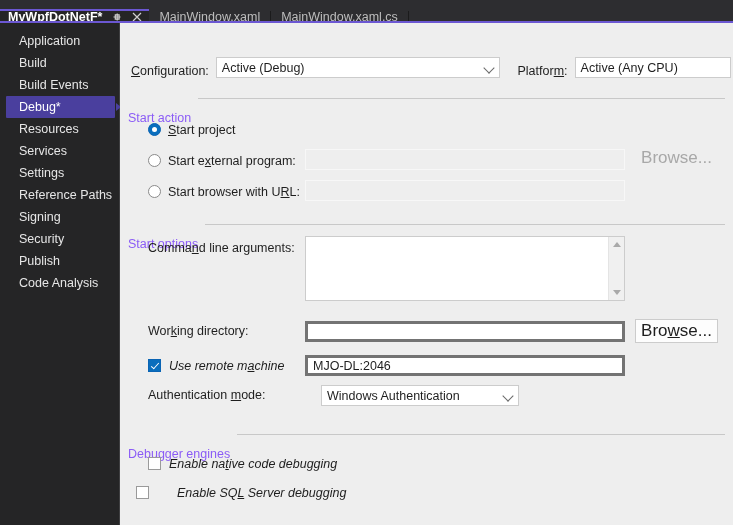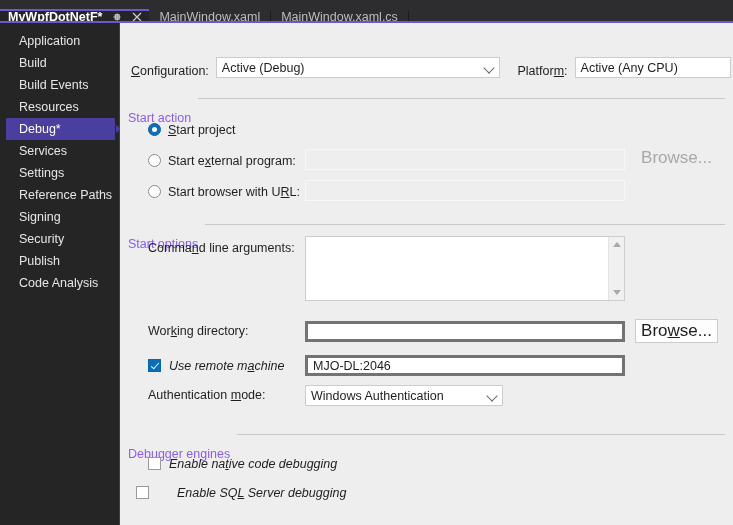--- a/index.html
+++ b/index.html
@@ -132,20 +132,21 @@
     background: #ffffff;
     border: 1px solid #cccccc;
     height: 21px;
     box-sizing: border-box;
     display: flex; align-items: center;
     padding: 0 18px 0 5px;
     font-size: 12.5px;
     color: #1e1e1e;
     white-space: nowrap;
     overflow: hidden;
+    margin-left: 16px;
   }
   .combo .chev {
     position: absolute;
     right: 6px; top: 50%;
     width: 7px; height: 7px;
     margin-top: -4px;
     border-left: 1px solid #6a6a6a;
     border-bottom: 1px solid #6a6a6a;
     transform: rotate(-45deg);
   }
@@ -312,25 +313,25 @@
   <div class="sidebar">
     <div class="side-item">
       <span>Application</span>
     </div>
     <div class="side-item">
       <span>Build</span>
     </div>
     <div class="side-item">
       <span>Build Events</span>
     </div>
-    <div class="side-item">
-      <span>Resources</span>
-    </div>
     <div class="side-item selected">
       <span>Debug*</span>
+    </div>
+    <div class="side-item">
+      <span>Resources</span>
     </div>
     <div class="side-item">
       <span>Services</span>
     </div>
     <div class="side-item">
       <span>Settings</span>
     </div>
     <div class="side-item">
       <span>Reference Paths</span>
     </div>

